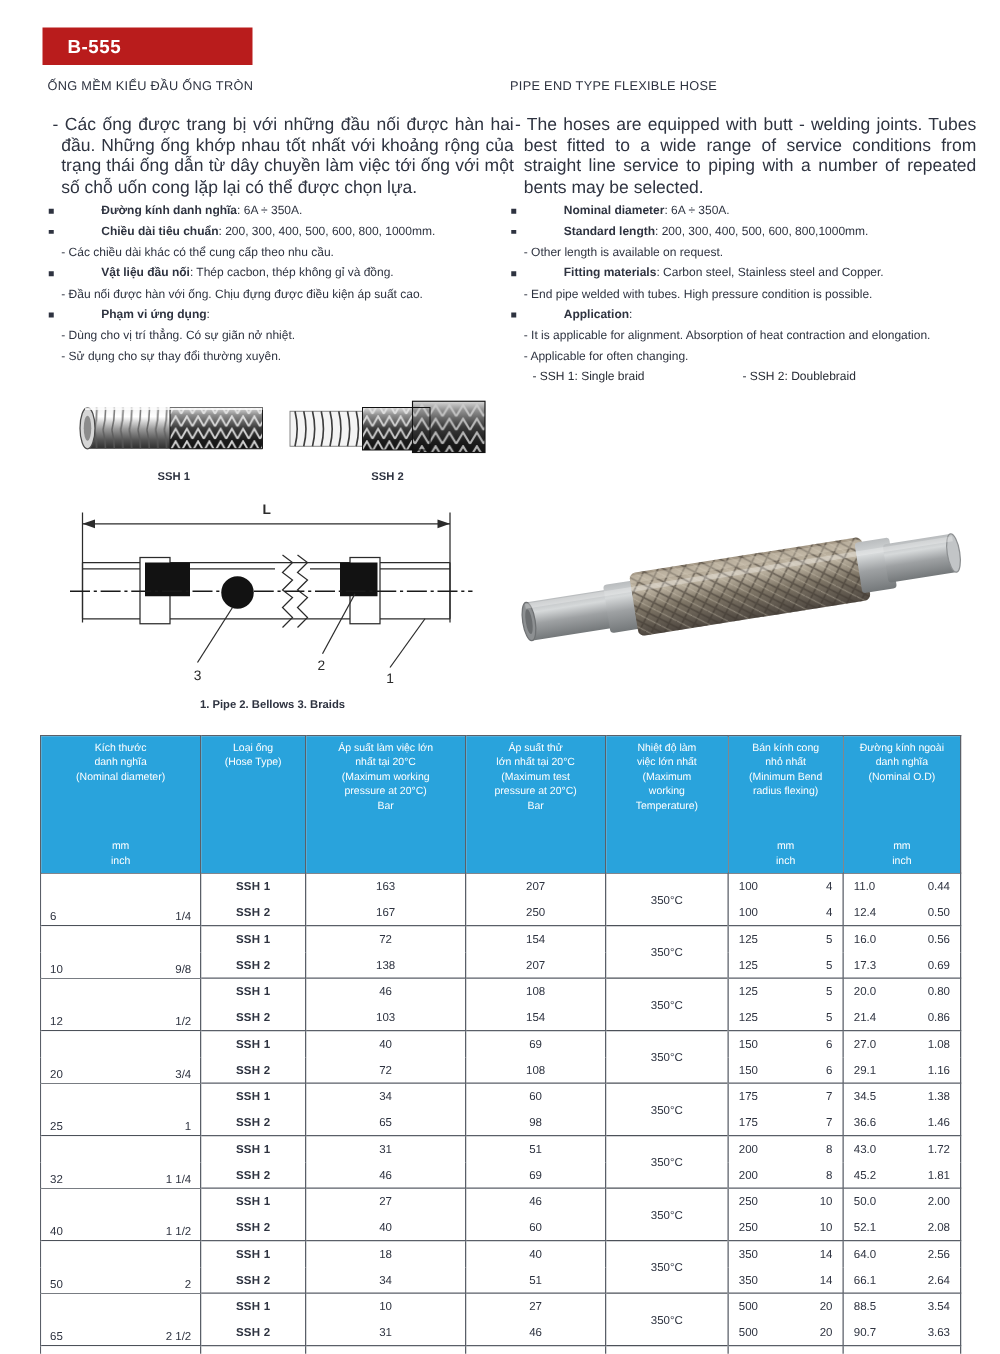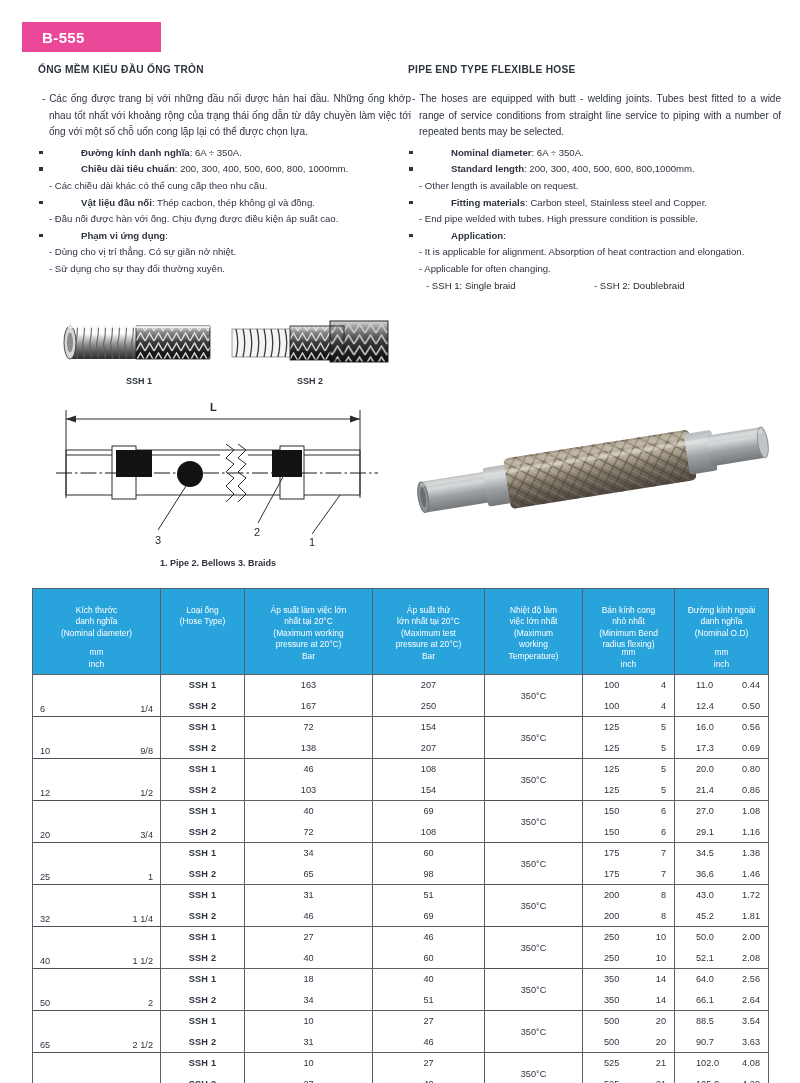--- a/index.html
+++ b/index.html
@@ -8,45 +8,45 @@
     width:800px; height:1083px;
     background:#ffffff;
     font-family:"Liberation Sans", sans-serif;
     color:#262a33;
     position:relative;
     overflow:hidden;
   }
 
   
   #header-banner {
-    position:absolute; left:22px; top:22px;
-    width:139px; height:30px;
-    background:#ec4899;
+    position:absolute; left:34px; top:22px;
+    width:168px; height:30px;
+    background:#b91c1c;
     display:flex; align-items:center;
   }
   #header-banner .code {
     color:#ffffff; font-size:15px; font-weight:bold;
     letter-spacing:.4px; padding-left:20px;
   }
 
   
   #spec-columns {
     position:absolute; left:0; top:64px; width:800px;
     display:flex;
   }
   .spec-col { width:373px; }
   .spec-col.left  { margin-left:38px; margin-right:0; }
   .spec-col.right { margin-left:-3px; }
 
   .col-title {
-    font-size:10.2px; font-weight:bold; color:#2e3340;
+    font-size:10.2px; font-weight:normal; color:#2e3340;
     letter-spacing:.25px; margin-bottom:5px;
   }
   .para {
-    font-size:10px; line-height:16.6px; color:#2e3340;
+    font-size:14px; line-height:16.6px; color:#2e3340;
     text-align:justify; text-justify:inter-word;
     margin:16px 0 4px 0; padding-left:11px; text-indent:-7px;
   }
   .bullet-line {
     font-size:9.6px; line-height:16.6px; color:#2e3340;
     margin:0; padding-left:11px; position:relative;
   }
   .bullet-line::before {
     content:""; position:absolute; left:1px; top:6px;
     width:3.5px; height:3.5px; background:#2e3340;
@@ -96,22 +96,22 @@
     border:1px solid #5a5f68;
     padding:0; margin:0;
   }
   table.spec thead th {
     background:#29a3dc;
     color:#ffffff;
     font-size:8.4px;
     font-weight:normal;
     line-height:11.4px;
     vertical-align:top;
-    padding:16px 3px 0 3px;
-    height:86px;
+    padding:4px 3px 0 3px;
+    height:110px;
     position:relative;
   }
   .th-inner { text-align:center; }
   .unit-row {
     position:absolute; left:0; bottom:4px; width:100%;
     display:flex; justify-content:space-between;
     padding:0 6px; font-size:8.4px;flex-direction:column;
   }
   table.spec tbody td {
     font-size:9.2px; color:#2e3340;
@@ -124,21 +124,21 @@
   .nom-inner {
     position:absolute; left:0; bottom:2px; width:100%;
     display:flex; justify-content:space-between;
     padding:0 7px; font-size:9.2px;
   }
   td.type { font-weight:bold; font-size:9px; letter-spacing:.2px; }
   .twoval {
     display:flex; justify-content:space-between;
     padding:0 8px; font-size:9.2px;
   }
-  .twoval .l { text-align:left;margin-left:13px; }
+  .twoval .l { text-align:left; }
   .twoval .r { text-align:right; }
   tr.grp-top td { border-bottom:none; }
   tr.grp-bot td { border-top:none; }
   .thick-top { border-top:1.6px solid #4c5159 !important; }
 </style>
 </head>
 <body>
 
 <div id="header-banner">
   <span class="code">B-555</span>

